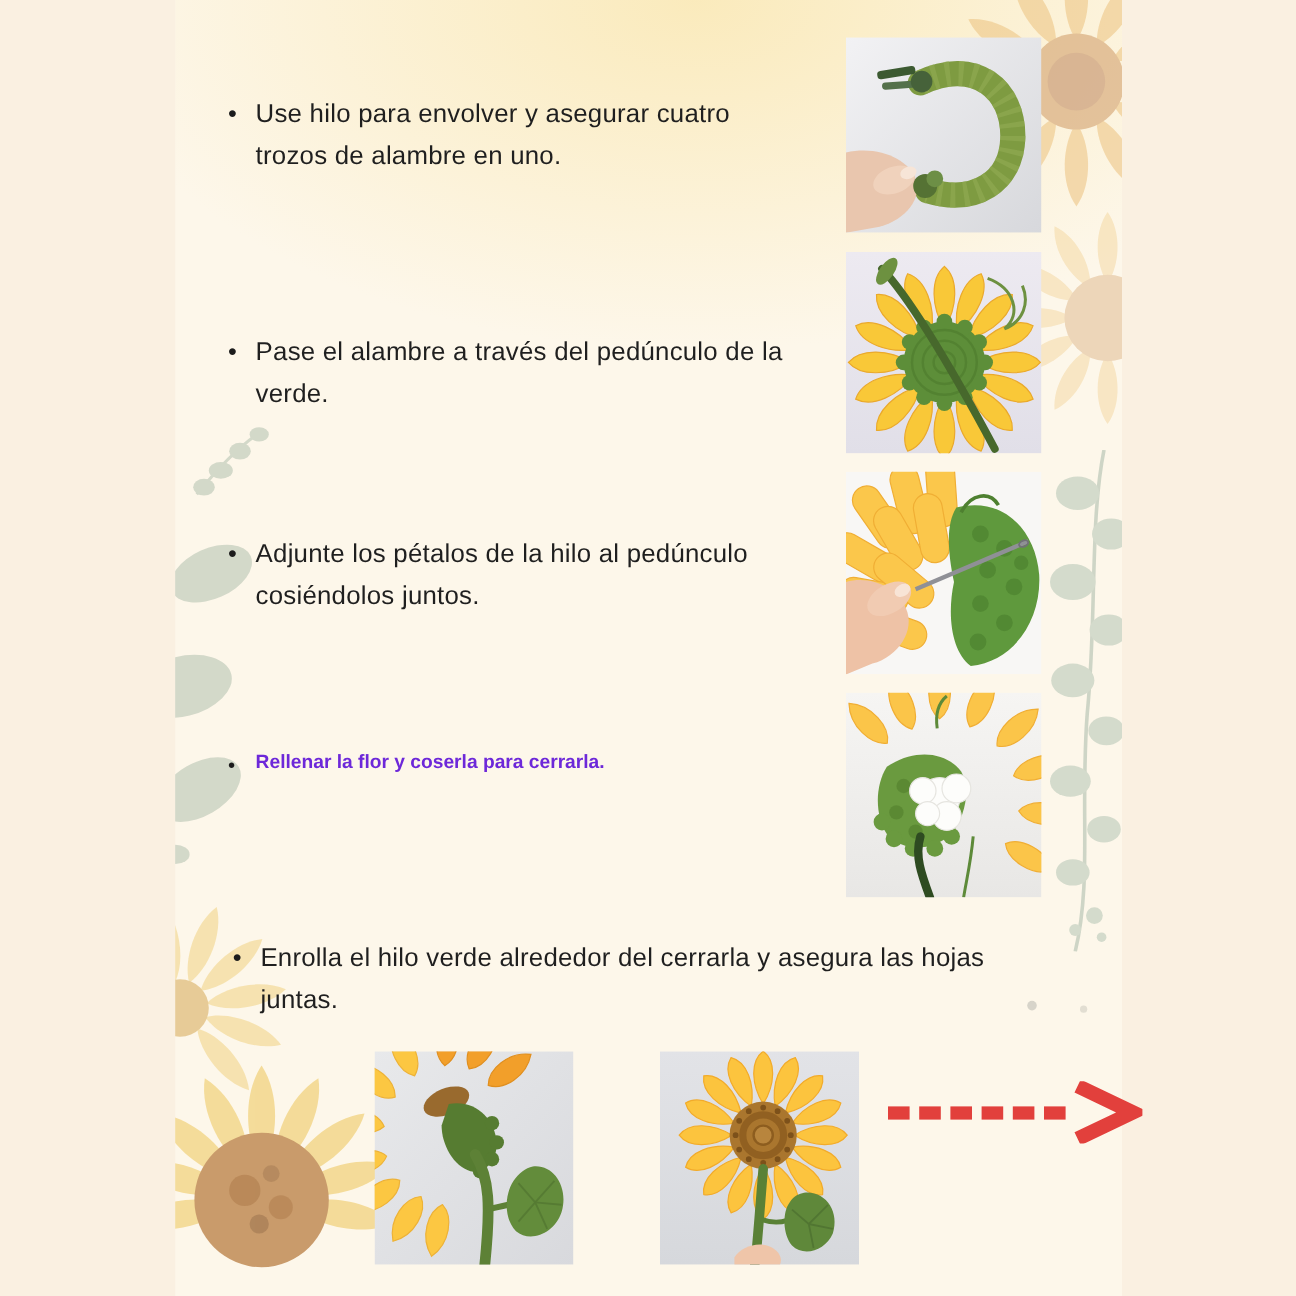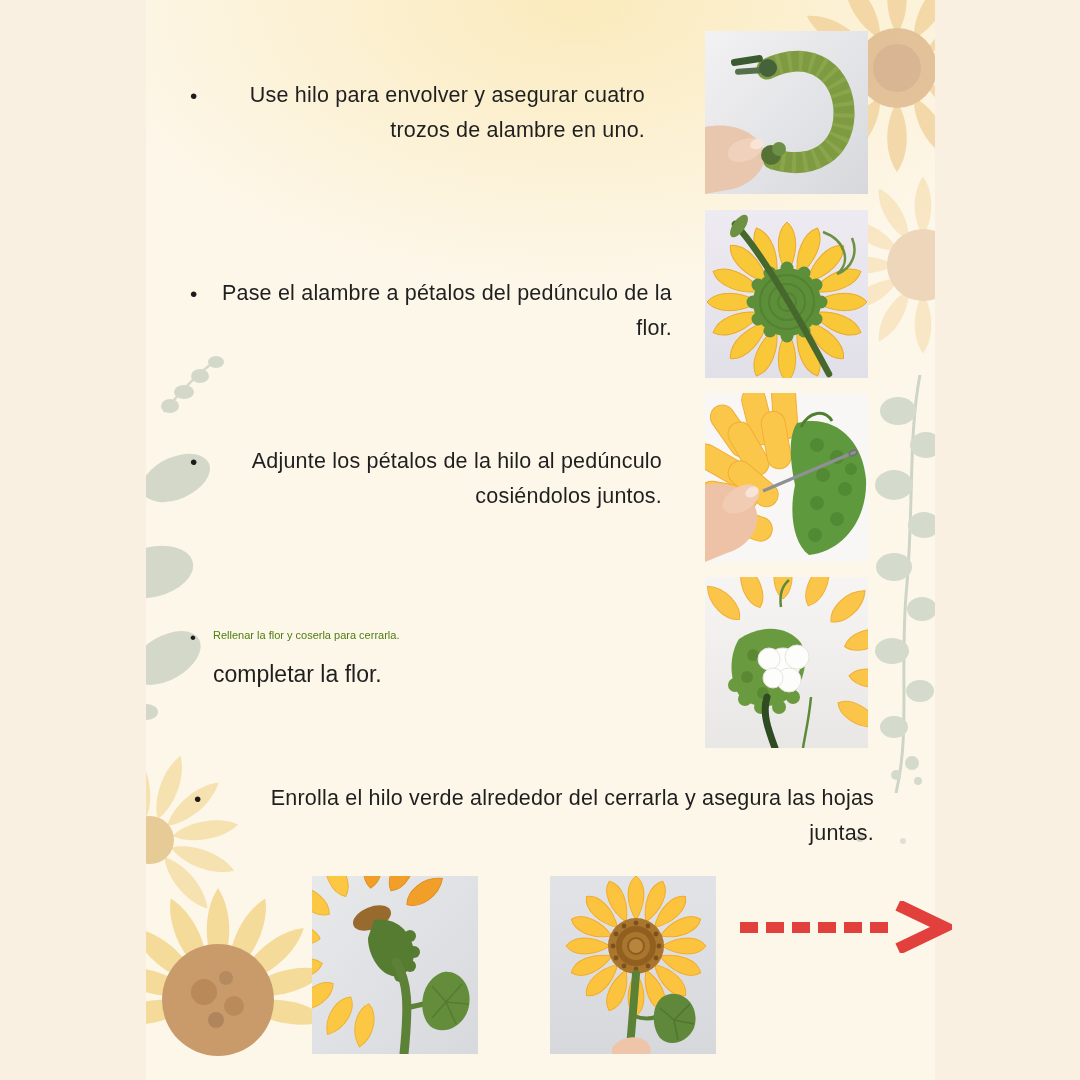--- a/index.html
+++ b/index.html
@@ -4,27 +4,27 @@
 <style>
   html,body{margin:0;padding:0;}
   body{width:1080px;height:1080px;font-family:"Liberation Sans",sans-serif;}
   .screen{position:relative;width:1080px;height:1080px;overflow:hidden;background:#faf0e1;}
   .paper{position:absolute;left:146px;top:0;width:789px;height:1080px;background:#fdf7ea;overflow:hidden;}
   .paper::before{content:"";position:absolute;left:0;top:0;right:0;height:580px;
      background:radial-gradient(90% 70% at 55% 0%, rgba(250,233,183,.9), rgba(250,233,183,0) 72%);pointer-events:none;}
   
   .item{position:absolute;display:flex;align-items:flex-start;}
   .marker{flex:0 0 23px;font-size:21px;line-height:35px;color:#1c1c1c;}
-  .btxt{margin:0;font-size:21.5px;line-height:35px;color:#1f1f1f;letter-spacing:.2px;text-align:right;}
+  .btxt{margin:0;font-size:21.5px;line-height:35px;color:#1f1f1f;letter-spacing:.2px;}
   .i1{left:44px;top:78px;width:455px;}
   .i2{left:44px;top:276px;width:482px;}
   .i3{left:44px;top:444px;width:472px;}
   .i4{left:44px;top:622px;width:482px;}
   .i4 .marker{font-size:17px;line-height:27px;padding-top:2px;}
-  .i4 .small{margin:0;font-size:11px;line-height:27px;color:#4d7c0f;}
+  .i4 .small{margin:0;font-size:16px;line-height:27px;color:#6d28d9;font-weight:bold;}
   .i4 .large{margin:8px 0 0 0;font-size:23px;line-height:34px;color:#1f1f1f;}
   .i5{left:48px;top:781px;width:680px;}
   
   figure{margin:0;position:absolute;overflow:hidden;}
   figure svg{display:block;}
   .p1{left:559px;top:31px;width:163px;height:163px;}
   .p2{left:559px;top:210px;width:163px;height:168px;}
   .p3{left:559px;top:393px;width:163px;height:169px;}
   .p4{left:559px;top:577px;width:163px;height:171px;}
   .pa{left:166px;top:876px;width:166px;height:178px;}
@@ -152,33 +152,32 @@
 
     <main>
 
       <div class="item i1">
         <span class="marker">•</span>
         <p class="btxt">Use hilo para envolver y asegurar cuatro trozos de alambre en uno.</p>
       </div>
 
       <div class="item i2">
         <span class="marker">•</span>
-        <p class="btxt">Pase el alambre a pétalos del pedúnculo de la flor.</p>
+        <p class="btxt">Pase el alambre a través del pedúnculo de la verde.</p>
       </div>
 
       <div class="item i3">
         <span class="marker">•</span>
         <p class="btxt">Adjunte los pétalos de la hilo al pedúnculo cosiéndolos juntos.</p>
       </div>
 
       <div class="item i4">
         <span class="marker">•</span>
         <div>
           <p class="small">Rellenar la flor y coserla para cerrarla.</p>
-          <p class="large">completar la flor.</p>
         </div>
       </div>
 
       <div class="item i5">
         <span class="marker">•</span>
         <p class="btxt">Enrolla el hilo verde alrededor del cerrarla y asegura las hojas juntas.</p>
       </div>
 
     </main>
 

